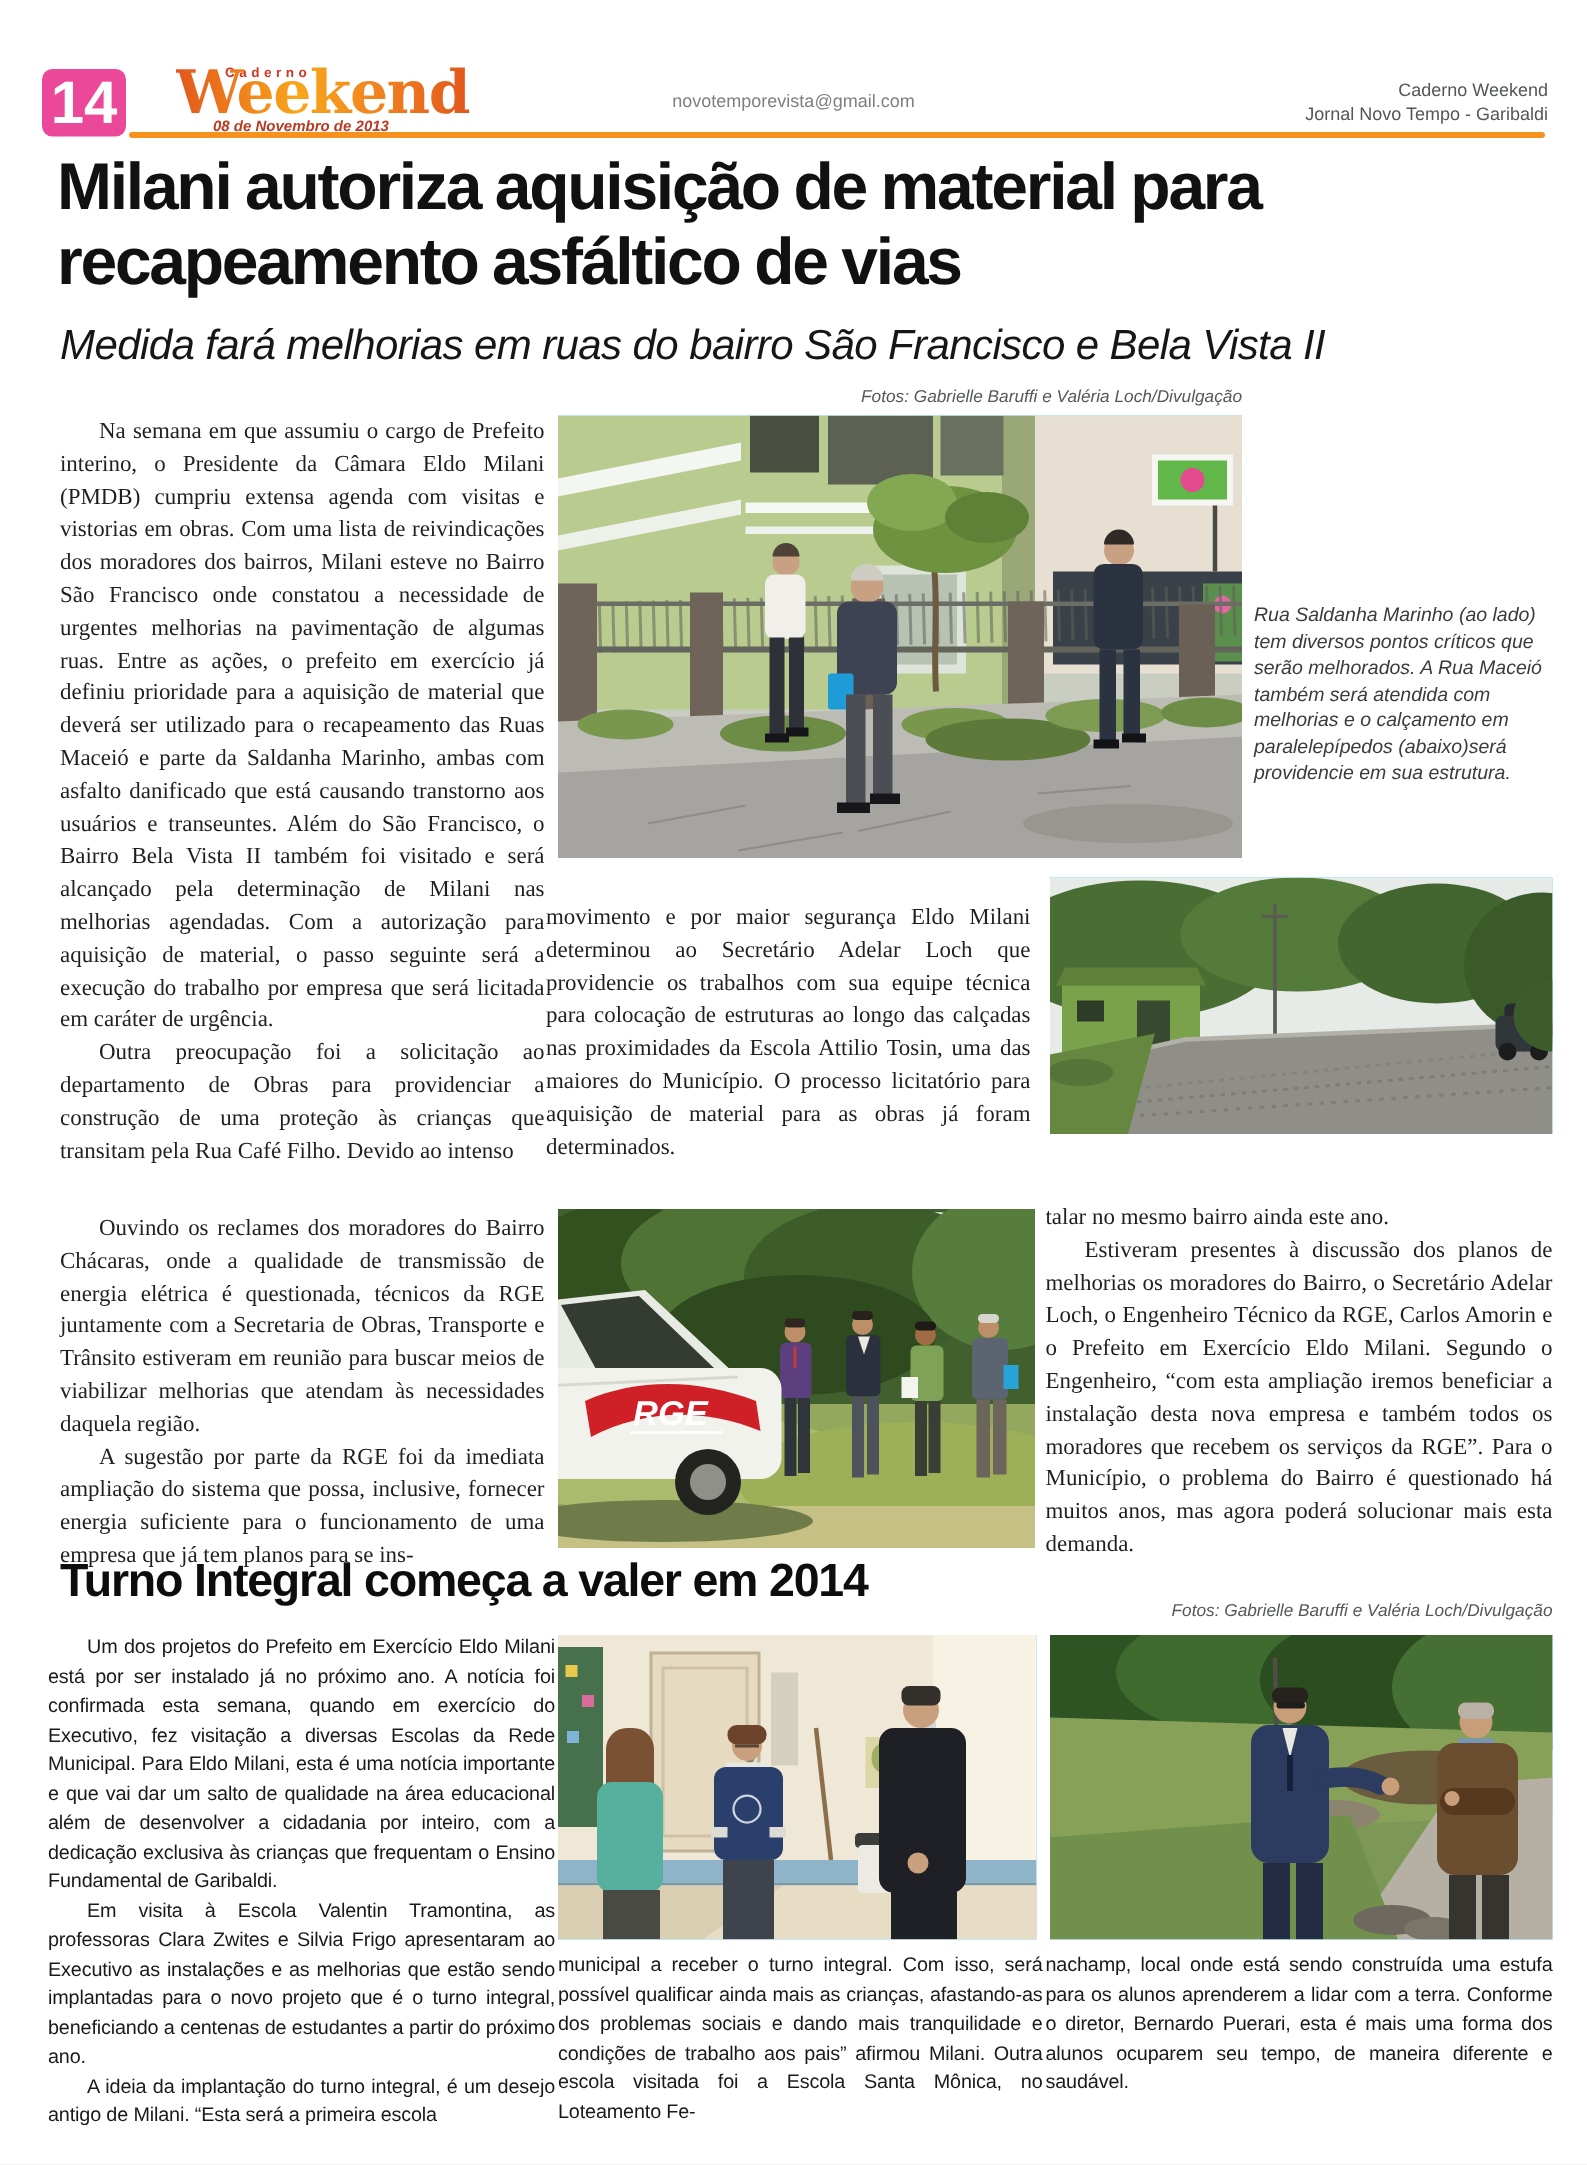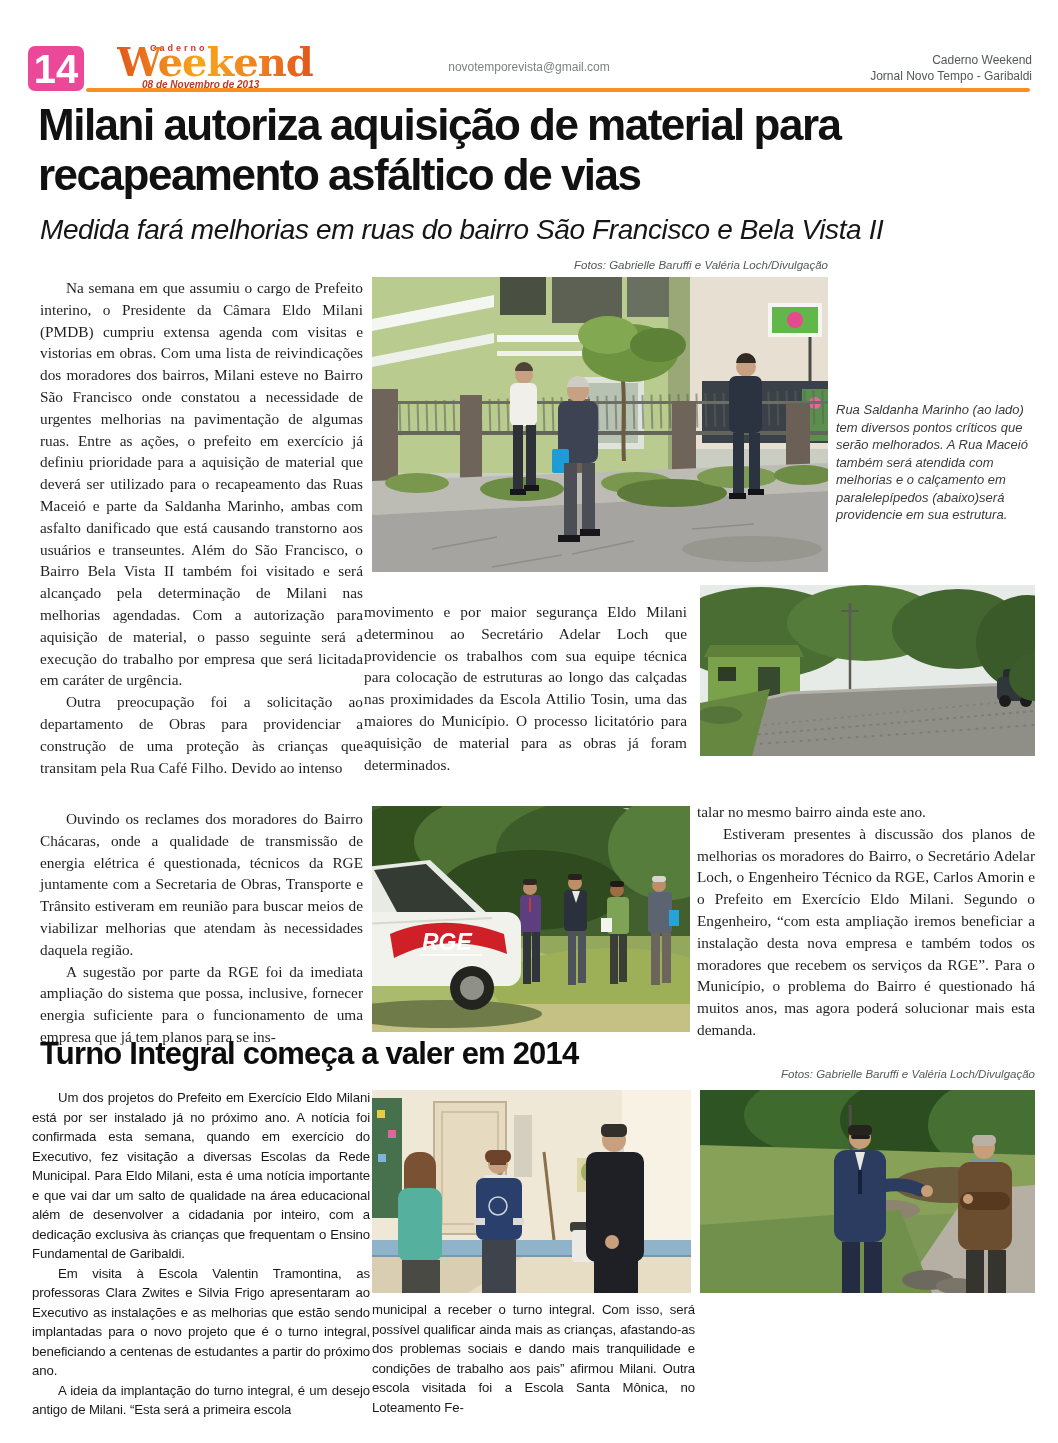--- a/index.html
+++ b/index.html
@@ -381,14 +381,17 @@
         <circle cx="268" cy="109" r="5" fill="#c79e77"></circle>
         <rect x="266" y="160" width="18" height="43" fill="#35342f"></rect>
         <rect x="288" y="160" width="18" height="43" fill="#35342f"></rect>
       </g>
     </svg>
   </div>
 
   <div class="abs sanscol colC2">
     <p class="noindent">municipal a receber o turno integral. Com isso, será possível qualificar ainda mais as crianças, afastando-as dos problemas sociais e dando mais tranquilidade e condições de trabalho aos pais” afirmou Milani. Outra escola visitada foi a Escola Santa Mônica, no Loteamento Fe-</p>
   </div>
+  <div class="abs sanscol colC3">
+    <p class="noindent">nachamp, local onde está sendo construída uma estufa para os alunos aprenderem a lidar com a terra. Conforme o diretor, Bernardo Puerari, esta é mais uma forma dos alunos ocuparem seu tempo, de maneira diferente e saudável.</p>
+  </div>
 
 </div>
 
 </body></html>

